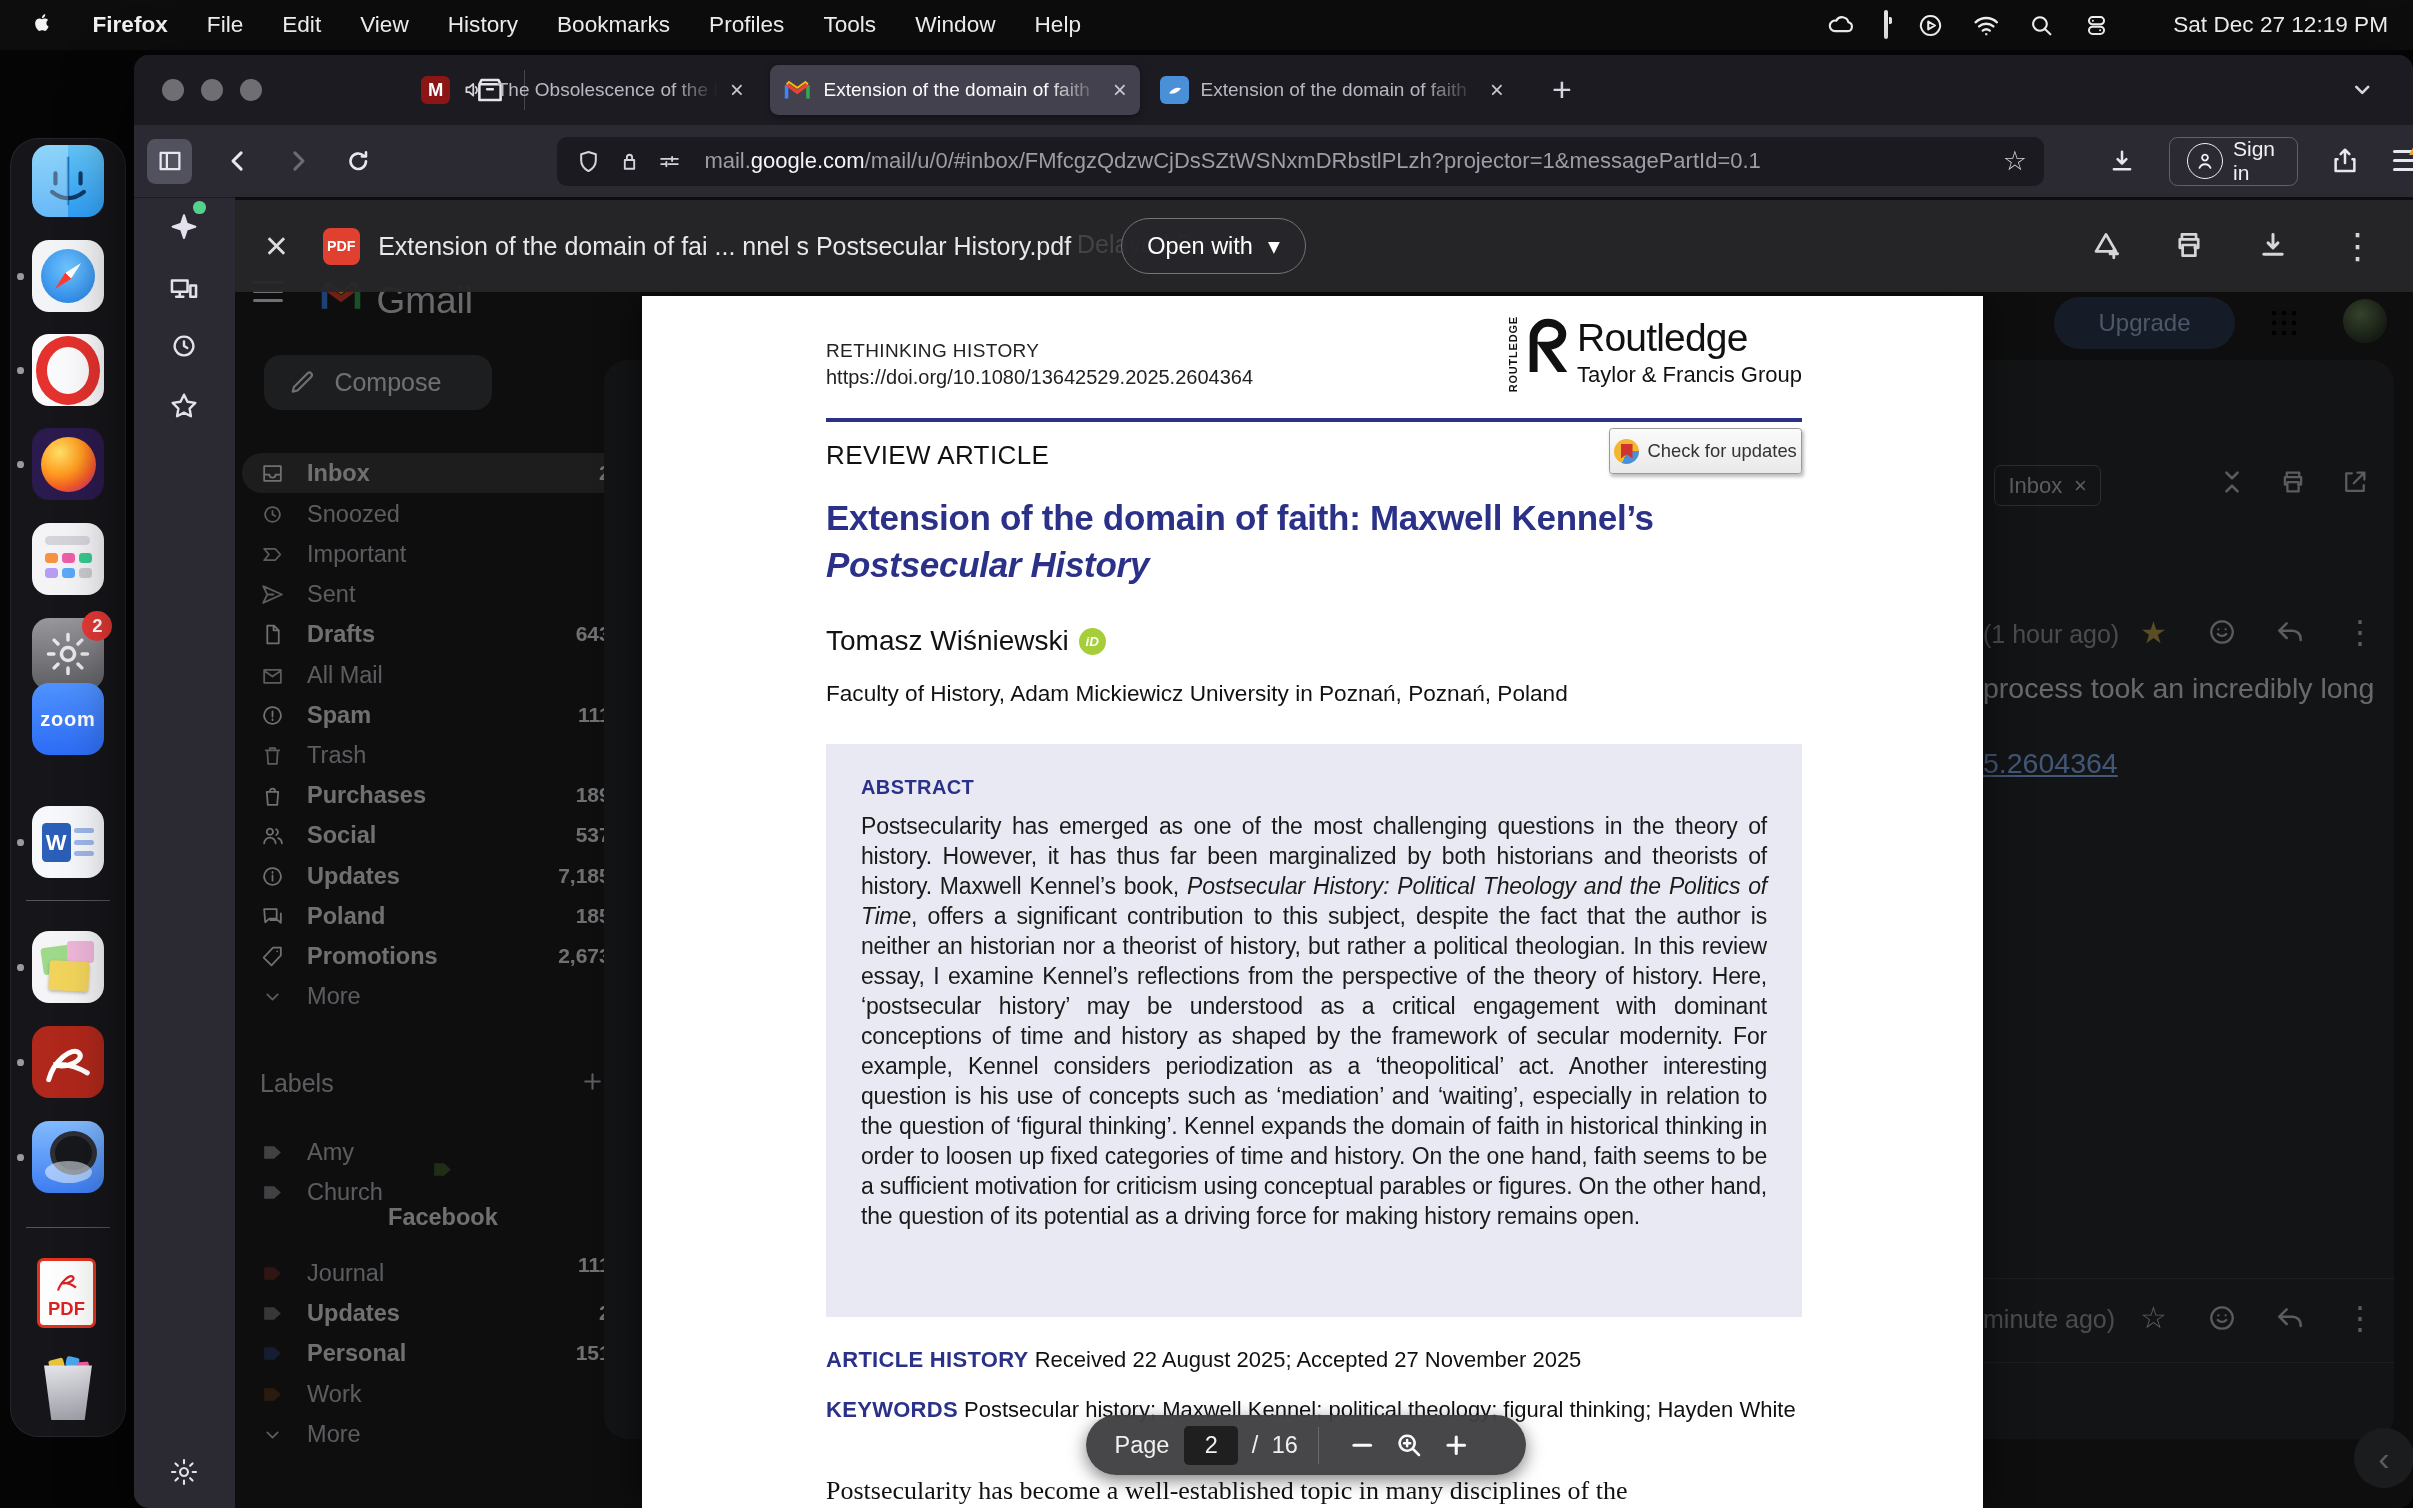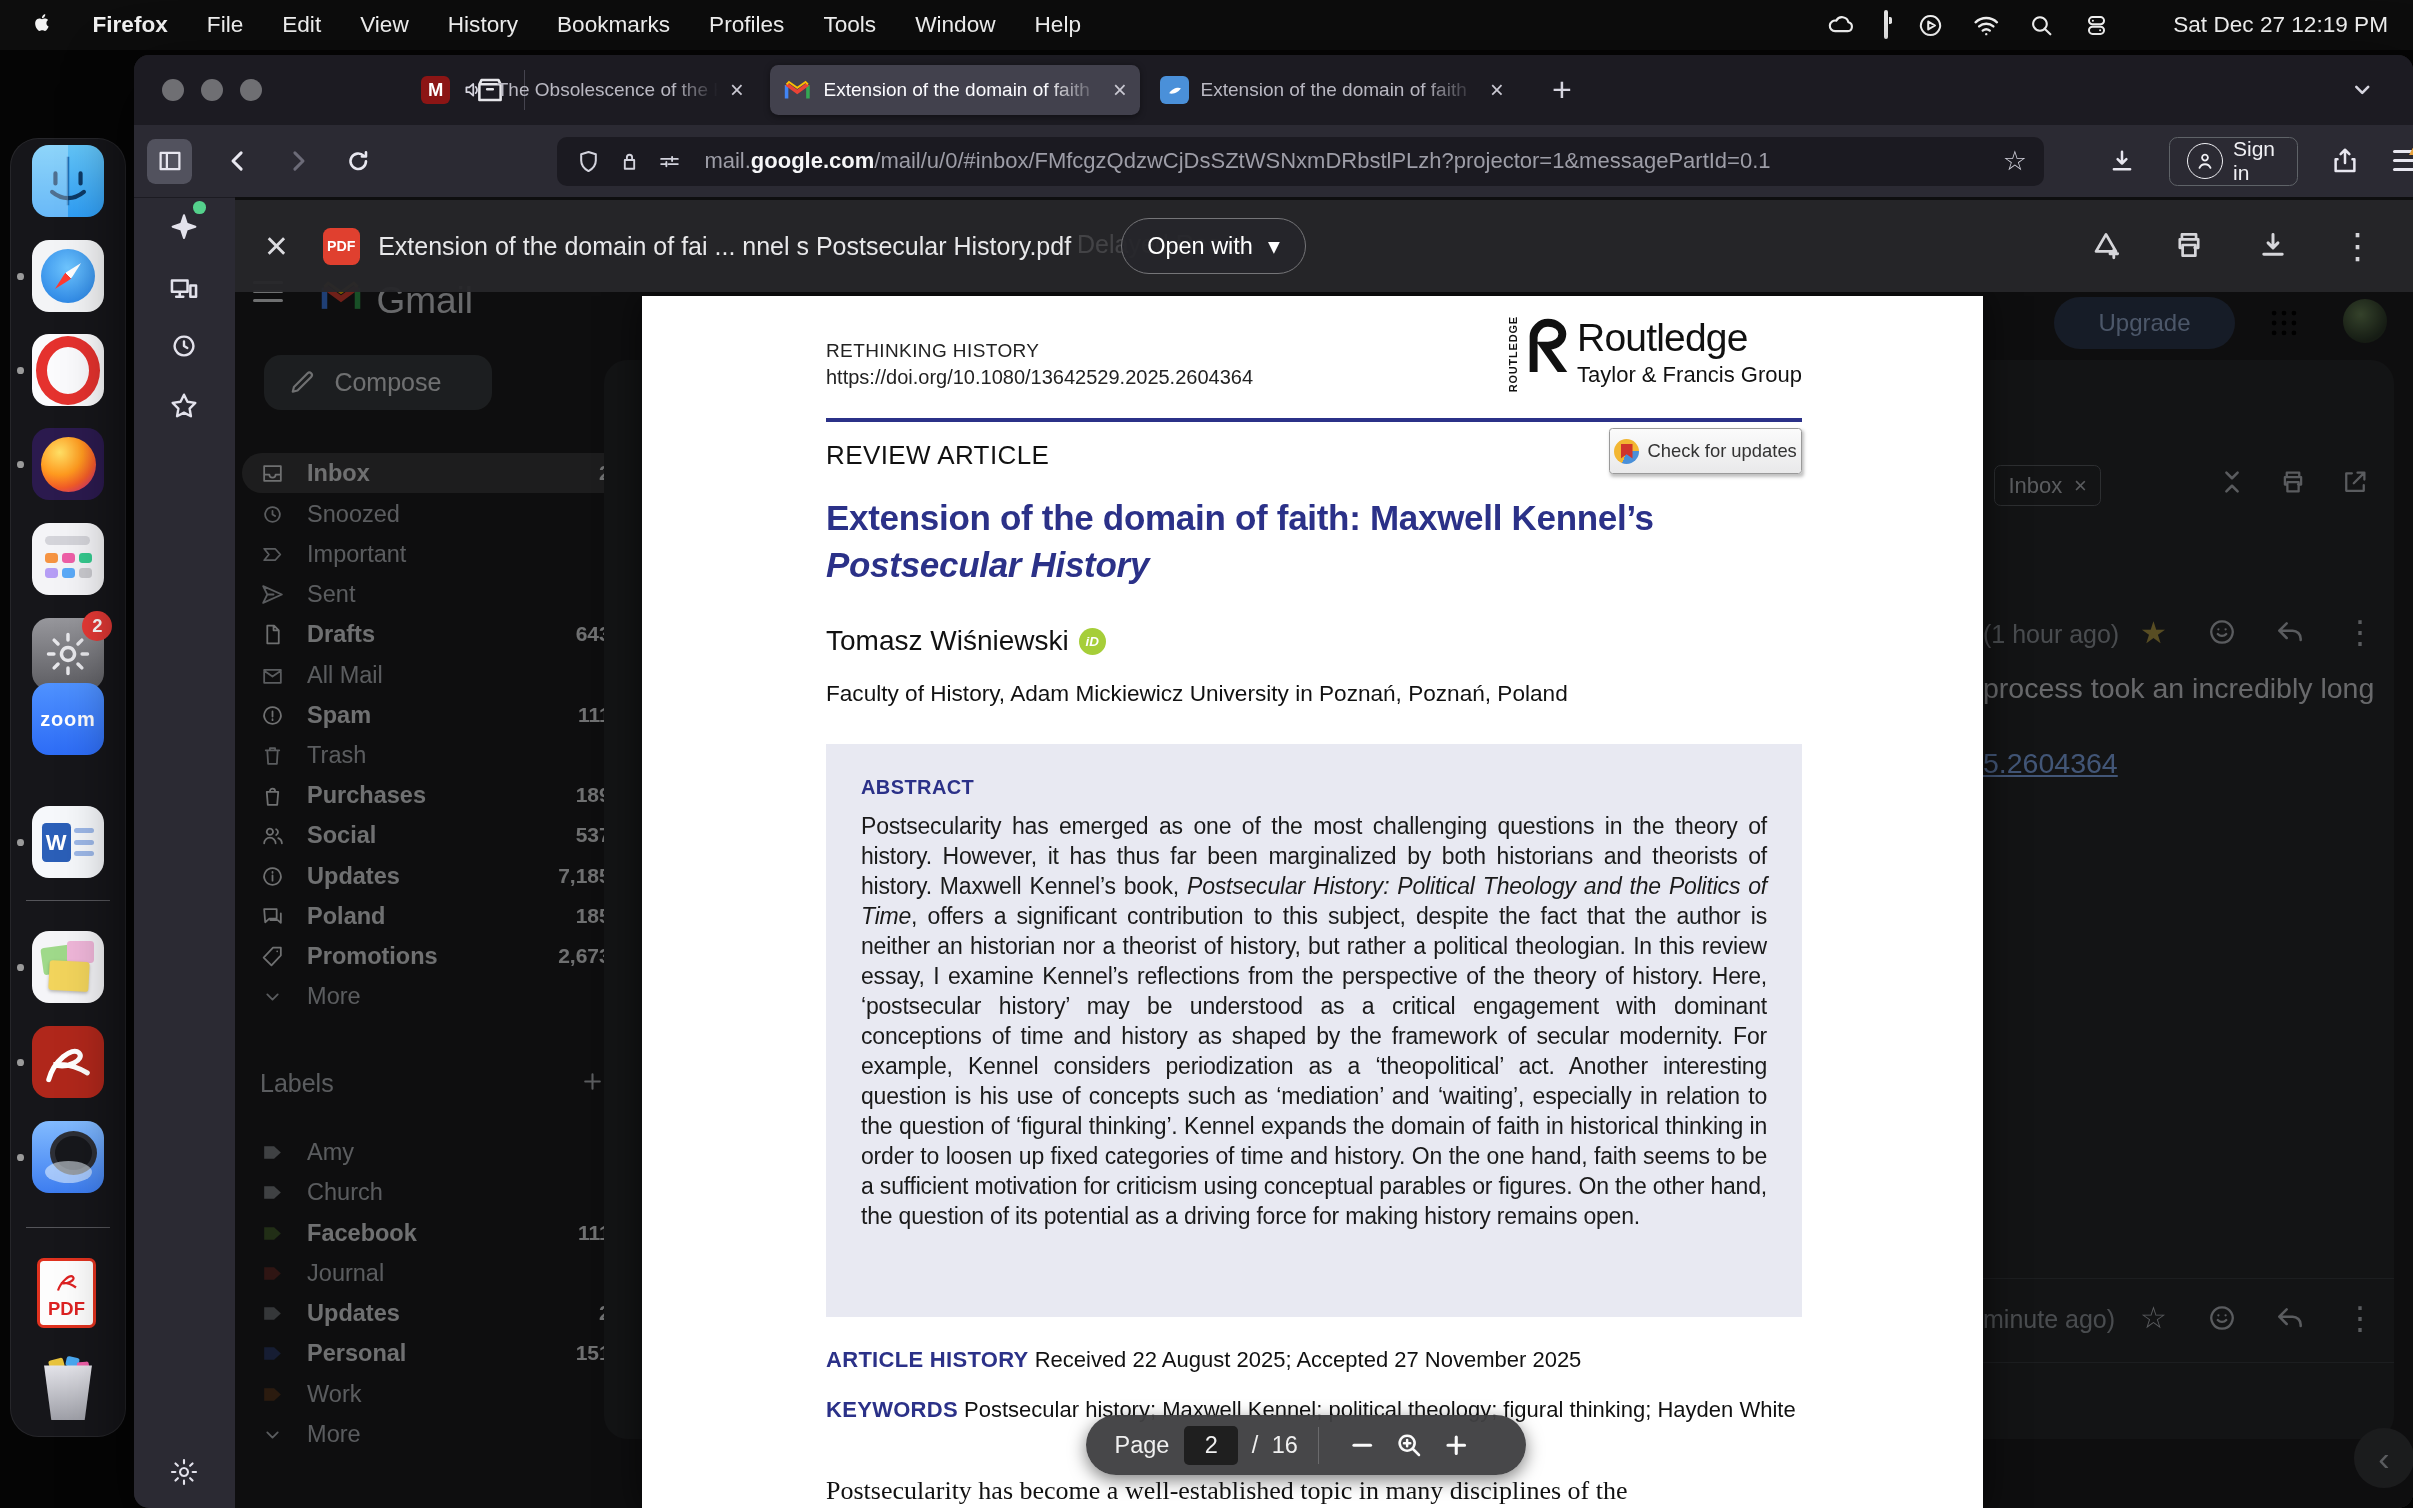--- a/index.html
+++ b/index.html
@@ -84,21 +84,21 @@
   
   .navbar{position:absolute;left:0;top:70px;width:100%;height:72px;background:#2b2a33;display:flex;align-items:center;}
   .nbtn{color:#e8e7f0;display:flex;align-items:center;justify-content:center;width:45px;height:45px;border-radius:8.4px;flex:0 0 auto;}
   .nbtn.dim{color:#6c6b78;}
   .sidebtn{background:#52525e;}
   .urlbar{position:absolute;left:423px;top:11.7px;width:1487px;height:49px;background:#1b1a21;border-radius:10px;
           display:flex;align-items:center;color:#cfcfda;}
   .urlbar .uic{margin-left:18.4px;color:#d3d3dd;display:flex;}
   .urltext{margin-left:22px;font-size:22px;white-space:nowrap;overflow:hidden;flex:1;}
   .urltext .sub,.urltext .path{color:#9d9da7;}
-  .urltext .dom{color:#f5f5f7;font-weight:bold;}
+  .urltext .dom{color:#f5f5f7;font-weight:normal;}
   .urlstar{margin-right:17px;color:#d3d3dd;font-size:27px;}
   .signin{display:flex;align-items:center;gap:10px;border:1.3px solid #5f6368;border-radius:8.4px;height:47px;
           padding:0 17px;color:#f0f0f4;font-size:21px;}
   .hamb{position:relative;width:28.5px;height:22px;}
   .hamb i{position:absolute;left:0;width:28.5px;height:2.9px;background:#e8e7f0;border-radius:1.7px;}
   .hamb .b1{top:0}.hamb .b2{top:9.2px}.hamb .b3{top:18.4px}
   .hamb .warn{position:absolute;right:-6.7px;top:-8.4px;width:0;height:0;border-left:7.5px solid transparent;
               border-right:7.5px solid transparent;border-bottom:13.4px solid #e8a33d;}
   
   .ffstrip{position:absolute;left:0;top:142px;width:101px;bottom:0;background:#2b2a33;border-top:0.8px solid #1c1b22;}
@@ -621,21 +621,21 @@
               <span>Amy</span>
             </div>
             <div class="gmrow" style="top: 975px;">
               <span style="display:flex">
                 <svg viewBox="0 0 24 24" width="25" height="25">
                   <path d="M4 6h9.5l6.5 6-6.5 6H4z" fill="#84888d" stroke="none"></path>
                 </svg>
               </span>
               <span>Church</span>
             </div>
-            <div class="gmrow bold" style="top: 1016px;">
+            <div class="gmrow bold" style="top: 960px; flex-direction: column;">
               <span style="display:flex">
                 <svg viewBox="0 0 24 24" width="25" height="25">
                   <path d="M4 6h9.5l6.5 6-6.5 6H4z" fill="#46602f" stroke="none"></path>
                 </svg>
               </span>
               <span>Facebook</span>
               <span class="cnt">111</span>
             </div>
             <div class="gmrow" style="top: 1056px;">
               <span style="display:flex">

